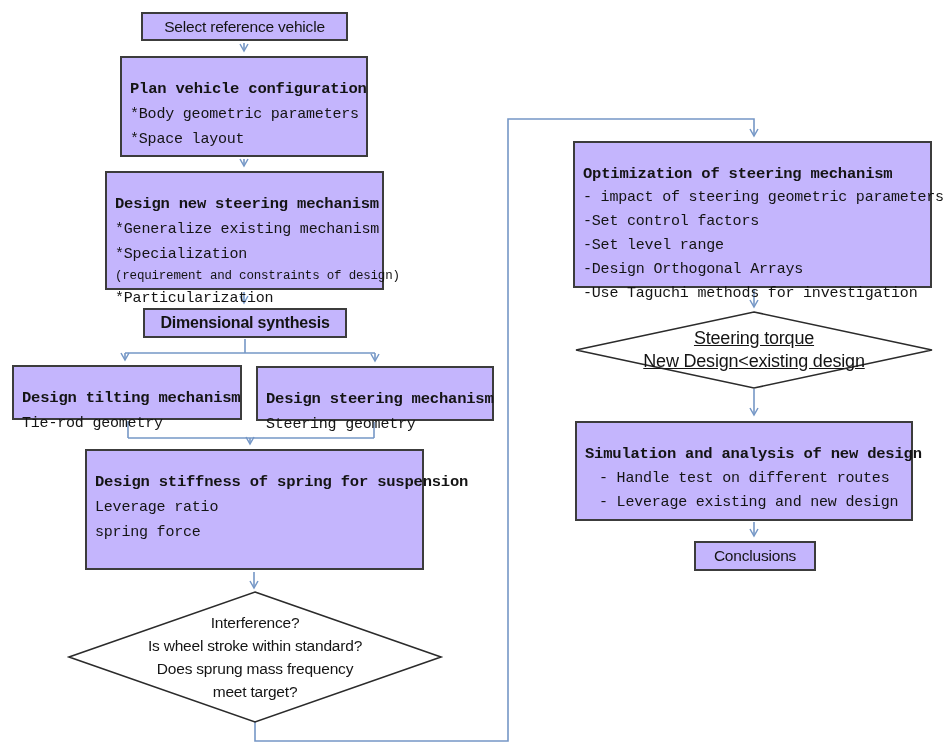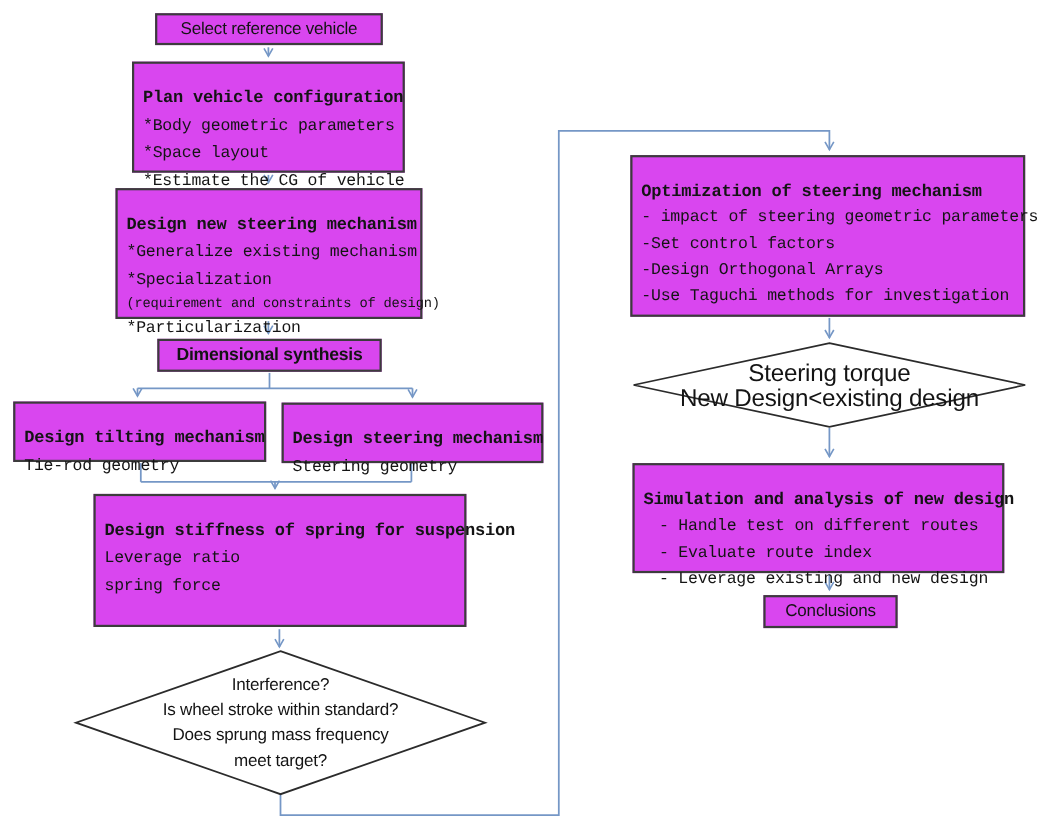--- a/index.html
+++ b/index.html
@@ -11,40 +11,40 @@
   }
   html,body{margin:0;padding:0;background:#fff;}
   .stage{
     position:relative;width:944px;height:750px;background:var(--bg);
     font-family:"Liberation Sans", sans-serif;color:var(--text);overflow:hidden;
   }
   .layer{position:absolute;left:0;top:0;width:944px;height:750px;}
   .conn{stroke:var(--arrow);stroke-width:1.6;fill:none;}
   .diamond{stroke:var(--diamond-border);stroke-width:1.6;fill:#ffffff;}
   .node{
-    position:absolute;border:2px solid var(--box-border);background:#d946ef;
+    position:absolute;border:2px solid var(--box-border);background:#c4b5fd;
     box-sizing:border-box;font-size:15px;letter-spacing:-0.2px;
   }
   .node .title{font-weight:bold;font-size:15.5px;line-height:25px;white-space:nowrap;}
   .node .line{font-size:15px;line-height:25px;white-space:nowrap;}
   .node .line.small{font-size:12.5px;line-height:19px;}
   .node .line.smaller{font-size:13.5px;line-height:21px;}
   .node .line.indent{padding-left:14px;}
   .pad{padding:19px 8px;font-family:Liberation Mono, monospace;}
   .center{display:flex;align-items:center;justify-content:center;text-align:center;}
   .center span{font-size:15.5px;white-space:nowrap;}
   .bold-center span{font-weight:bold;font-size:16px;}
   .opt .title{line-height:24px;}
   .opt .line{line-height:24px;}
   .sim .line{line-height:24px;}
   .dtext{
     position:absolute;text-align:center;letter-spacing:-0.2px;
   }
   .dtext .dline{font-size:15.5px;line-height:23px;white-space:nowrap;}
-  .dtext.torque .dline{font-size:22px;}
+  .dtext.torque .dline{font-size:18px;text-decoration:underline;}
 </style>
 </head>
 <body>
 
 <div class="stage">
 
   <svg class="layer" width="944" height="750" viewBox="0 0 944 750">
     <defs>
       <marker id="arr" markerUnits="userSpaceOnUse" markerWidth="14" markerHeight="12" refX="8" refY="5" orient="auto">
         <path d="M1,1 L8,5 L1,9" fill="none" stroke="#7597c6" stroke-width="1.5"></path>
@@ -78,21 +78,20 @@
   </svg>
 
   <div class="node center" style="left:141px;top:12px;width:207px;height:29px;">
     <span>Select reference vehicle</span>
   </div>
 
   <div class="node pad" style="left:120px;top:56px;width:248px;height:101px;">
     <div class="title">Plan vehicle configuration</div>
     <div class="line">*Body geometric parameters</div>
     <div class="line">*Space layout</div>
-    <div class="line">*Estimate the CG of vehicle</div>
   </div>
 
   <div class="node pad" style="left:105px;top:171px;width:279px;height:119px;">
     <div class="title">Design new steering mechanism</div>
     <div class="line">*Generalize existing mechanism</div>
     <div class="line">*Specialization</div>
     <div class="line small">(requirement and constraints of design)</div>
     <div class="line">*Particularization</div>
   </div>
 
@@ -120,33 +119,33 @@
     <div class="dline">Interference?</div>
     <div class="dline">Is wheel stroke within standard?</div>
     <div class="dline">Does sprung mass frequency</div>
     <div class="dline">meet target?</div>
   </div>
 
   <div class="node pad opt" style="left:573px;top:141px;width:359px;height:147px;">
     <div class="title">Optimization of steering mechanism</div>
     <div class="line">- impact of steering geometric parameters</div>
     <div class="line">-Set control factors</div>
+    <div class="line">-Set level range</div>
     <div class="line">-Design Orthogonal Arrays</div>
     <div class="line">-Use Taguchi methods for investigation</div>
   </div>
 
   <div class="dtext torque" style="left:604px;top:327px;width:300px;">
     <div class="dline">Steering torque</div>
     <div class="dline">New Design&lt;existing design</div>
   </div>
 
   <div class="node pad sim" style="left:575px;top:421px;width:338px;height:100px;">
     <div class="title">Simulation and analysis of new design</div>
     <div class="line indent">- Handle test on different routes</div>
-    <div class="line indent">- Evaluate route index</div>
     <div class="line indent">- Leverage existing and new design</div>
   </div>
 
   <div class="node center" style="left:694px;top:541px;width:122px;height:30px;">
     <span>Conclusions</span>
   </div>
 
 </div>
 
 </body></html>

